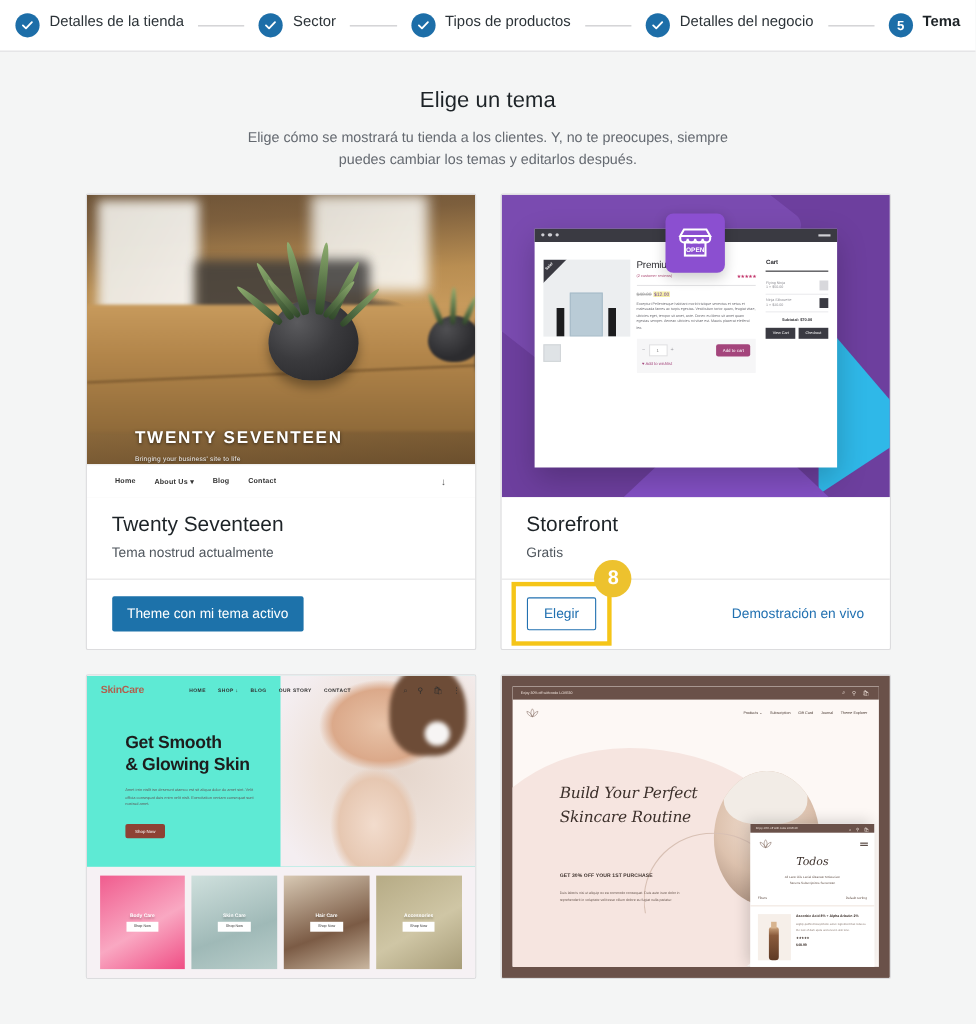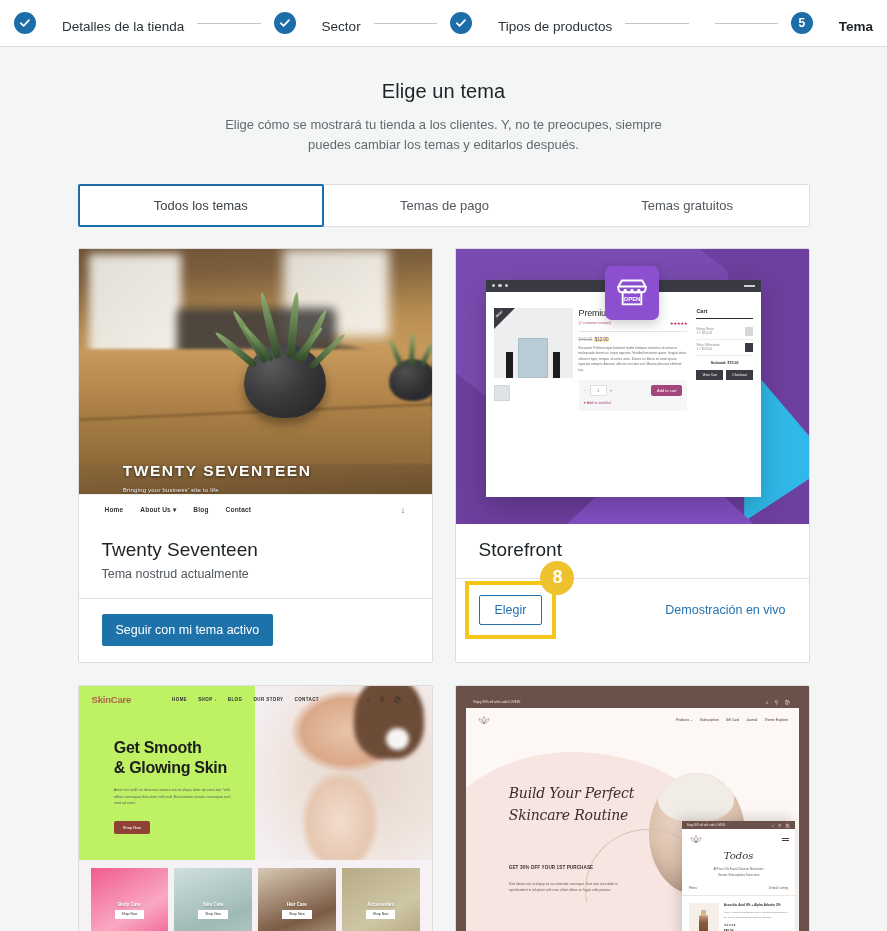--- a/index.html
+++ b/index.html
@@ -14,22 +14,22 @@
   .step-header {
     height: 47px;
     background: #ffffff;
     border-bottom: 1px solid #dcdcde;
     display: flex;
     align-items: center;
     padding: 0 14px;
   }
   .step {
     display: flex;
-    align-items: flex-end;
-    gap: 26px;
+    align-items: flex-start;
+    gap: 9px;
     white-space: nowrap;
   }
   .step-badge {
     width: 22px; height: 22px;
     border-radius: 50%;
     background: #1d6ea8;
     color: #fff;
     display: flex; align-items: center; justify-content: center;
     font-size: 12px; font-weight: 700;
     flex: 0 0 auto;
@@ -352,21 +352,21 @@
   .sf-logo {
     position: absolute; left: 50%; top: 6%; transform: translateX(-50%);
     width: 54px; height: 54px; background: #8b4fd0; border-radius: 7px;
     display: flex; align-items: center; justify-content: center;
     box-shadow: 0 4px 12px rgba(0,0,0,.2);
   }
   .sf-shop { width: 34px; }
 
   
   .sk { width: 100%; height: 100%; background: #f6f1f4; position: relative; overflow: hidden; }
-  .sk-hero { height: 63%; position: relative; background: #bef264; overflow: hidden; }
+  .sk-hero { height: 63%; position: relative; background: #5eead4; overflow: hidden; }
   .sk-nav { display: flex; align-items: center; padding: 8px 13px 0; gap: 13px; position: relative; z-index: 3;}
   .sk-logo { font-size: 9.5px; font-weight: 700; color: #b0604f; letter-spacing: -.2px; }
   .sk-nav .items { display: flex; gap: 11px; margin-left: 28px; }
   .sk-nav .items span { font-size: 4.5px; color: #2e2e2e; font-weight: 700; letter-spacing: .4px; }
   .sk-nav .icons { margin-left: auto; display: flex; gap: 9px; align-items: center; color: #2e2e2e; font-size: 7px; }
   .sk-h1 { position: absolute; left: 10%; top: 30%; font-size: 16px; font-weight: 700; color: #1d1d1d; line-height: 1.25; letter-spacing: -.3px; }
   .sk-p { position: absolute; left: 10%; top: 58%; width: 34%; font-size: 3.6px; color: #5c5c5c; line-height: 1.9; }
   .sk-btn { position: absolute; left: 10%; top: 78%; background: #8e4134; color: #fff; font-size: 4px; padding: 4px 9px; border-radius: 2px; }
   .sk-model {
     position: absolute; right: 0; top: 0; width: 50%; height: 100%;
@@ -484,38 +484,41 @@
   <div class="step">
     <span class="step-badge">
       <svg width="12" height="12" viewBox="0 0 12 12">
           <path d="M1.8 6.1 L4.6 8.8 L10 3.2" stroke="#fff" stroke-width="1.7" fill="none" stroke-linecap="round" stroke-linejoin="round"></path>
         </svg>
     </span>
     <span class="step-label">Tipos de productos</span>
   </div>
   <div class="step-sep"></div>
 
+  <div class="step">
+    <span class="step-badge">
+      <svg width="12" height="12" viewBox="0 0 12 12">
+          <path d="M1.8 6.1 L4.6 8.8 L10 3.2" stroke="#fff" stroke-width="1.7" fill="none" stroke-linecap="round" stroke-linejoin="round"></path>
+        </svg>
+    </span>
+    <span class="step-label">Detalles del negocio</span>
+  </div>
   <div class="step-sep"></div>
 
   <div class="step current">
     <span class="step-badge">5</span>
     <span class="step-label">Tema</span>
   </div>
 </div>
 
 <div class="page">
 
   <h1 class="page-title">Elige un tema</h1>
   <p class="page-desc">Elige cómo se mostrará tu tienda a los clientes. Y, no te preocupes, siempre puedes cambiar los temas y editarlos después.</p>
 
-  <div class="tabs">
-    <div class="tab active">Todos los temas</div>
-    <div class="tab">Temas de pago</div>
-    <div class="tab">Temas gratuitos</div>
-  </div>
 
   <div class="theme-grid">
 
     <div class="theme-card">
       <div class="theme-thumb">
         <div class="t17">
           <div class="t17-photo">
             <div class="t17-window"></div>
             <div class="t17-window2"></div>
             <div class="t17-sofa"></div>
@@ -548,21 +551,21 @@
             <span class="spacer"></span>
             <span class="arrow">↓</span>
           </div>
         </div>
       </div>
       <div class="theme-meta">
         <div class="theme-name">Twenty Seventeen</div>
         <div class="theme-sub">Tema nostrud actualmente</div>
       </div>
       <div class="theme-actions">
-        <button class="btn-primary">Seguir con mi tema activo</button>
+        <button class="btn-primary">Theme con mi tema activo</button>
       </div>
     </div>
 
     <div class="theme-card">
       <div class="theme-thumb">
         <div class="sf">
           <div class="sf-bgpoly1"></div>
           <div class="sf-bgpoly2"></div>
           <div class="sf-bgpoly3"></div>
           <div class="sf-browser">
@@ -630,20 +633,21 @@
               <path d="M4 10 L8 3 H32 L36 10 Z" fill="none" stroke="#fff" stroke-width="2.2"></path>
               <path d="M4 10 V13 a4 4 0 0 0 8 0 a4 4 0 0 0 8 0 a4 4 0 0 0 8 0 a4 4 0 0 0 8 0 V10" fill="none" stroke="#fff" stroke-width="2.2"></path>
               <rect x="9" y="17" width="22" height="14" fill="none" stroke="#fff" stroke-width="2.2"></rect>
               <text x="20" y="27" font-size="7" fill="#fff" text-anchor="middle" font-family="Liberation Sans, sans-serif" font-weight="bold">OPEN</text>
             </svg>
           </div>
         </div>
       </div>
       <div class="theme-meta">
         <div class="theme-name">Storefront</div>
+        <div class="theme-sub">Gratis</div>
       </div>
       <div class="theme-actions">
         <span class="annot-wrap">
           <button class="btn-secondary">Elegir</button>
           <span class="annot-box"></span>
           <span class="annot-badge">8</span>
         </span>
         <a class="link-demo">Demostración en vivo</a>
       </div>
     </div>

